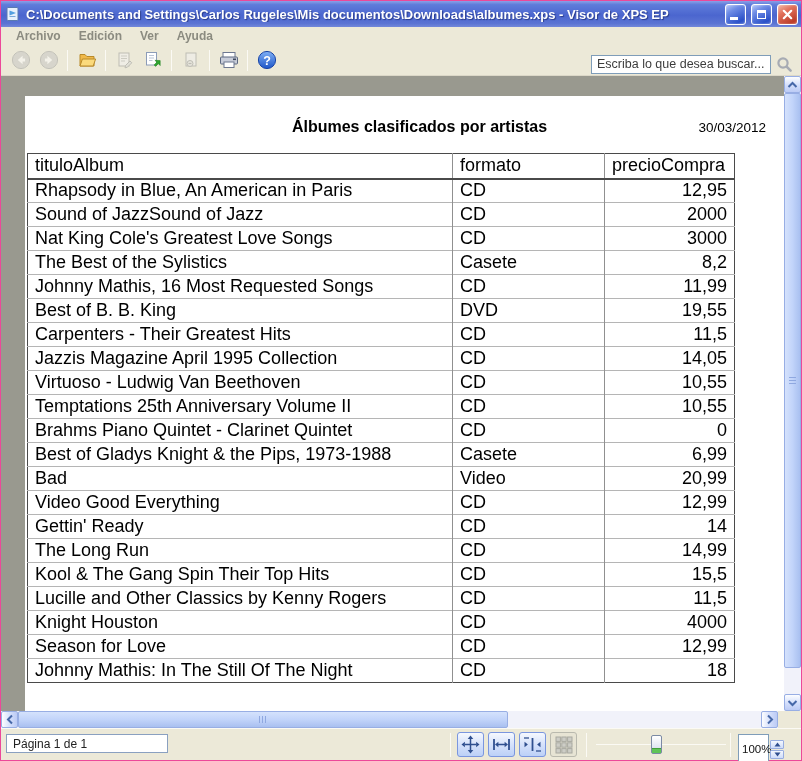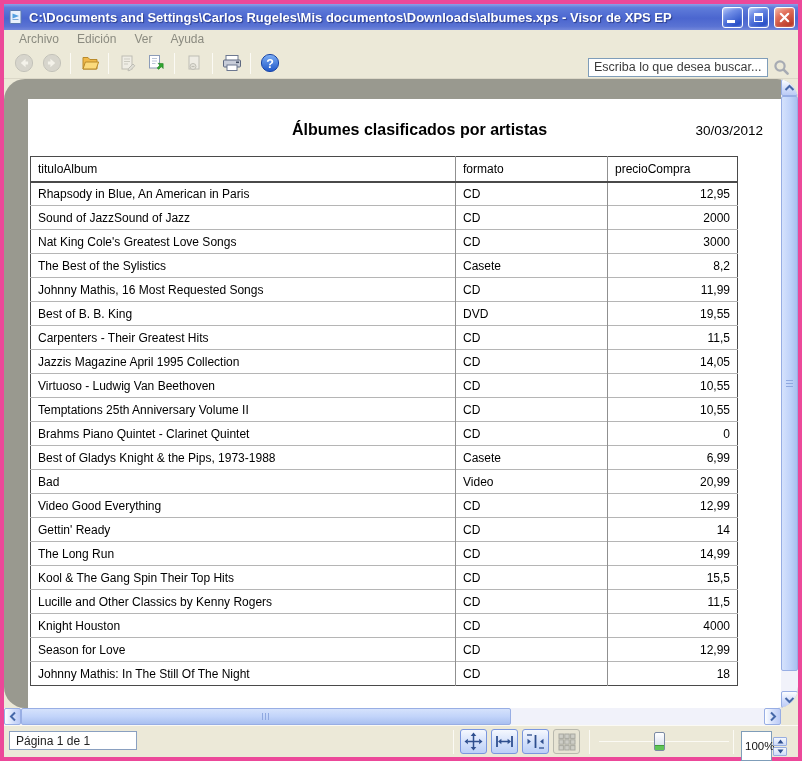--- a/index.html
+++ b/index.html
@@ -1,63 +1,63 @@
 <!DOCTYPE html>
 <html><head>
 <meta charset="utf-8">
 <style>
   * { box-sizing: border-box; margin: 0; padding: 0; }
   html,body { width:802px; height:761px; overflow:hidden; background:#fff;
               font-family:"Liberation Sans", sans-serif; }
 
-  .window { width:802px; height:761px; border:4px solid #ec4899;
+  .window { width:802px; height:761px; border:1px solid #ec4899;
             background:#ece9d8; display:flex; flex-direction:column; }
 
   
   .titlebar { height:26px; flex:0 0 26px; display:flex; align-items:center; gap:5px;
               padding:0 3px 0 4px;
               background:linear-gradient(to bottom,#8ba0e6 0%,#5f7cda 14%,#4b66cf 55%,#5a73d3 86%,#7287da 100%); }
   .title-text { flex:1; color:#fff; font-weight:bold; font-size:13px; white-space:nowrap;
                 overflow:hidden; text-shadow:1px 1px 1px rgba(10,20,80,.55); }
   .winbtn { width:21px; height:21px; border:1px solid #fff; border-radius:3px;
             display:flex; align-items:center; justify-content:center; position:relative;
             background:linear-gradient(150deg,#b7c9f7 0%,#6f8de6 30%,#2a50c8 82%,#4a6ad0 100%);
             box-shadow:inset 0 0 2px rgba(255,255,255,.5); }
   .winbtn.close { background:linear-gradient(150deg,#f3b9a9 0%,#e2715c 35%,#bb3b28 85%,#d05a44 100%); }
   .glyph-min { position:absolute; left:4px; bottom:4px; width:8px; height:3px; background:#fff; }
   .glyph-max { width:9px; height:9px; border:1px solid #fff; border-top:3px solid #fff; }
 
   
   .menubar { height:18px; flex:0 0 18px; display:flex; align-items:center; padding-left:6px;
              font-size:12px; color:#8b8b80; background:#ece9d8; }
-  .menu-item { padding:1px 9px 2px 9px; }
+  .menu-item { padding:1px 9px 2px 9px;font-weight:bold; }
 
   
   .toolbar { height:31px; flex:0 0 31px; display:flex; align-items:center; padding:0 6px;
              gap:1px; background:#ece9d8; border-bottom:1px solid #dcd8c8; }
   .tool-btn { width:27px; height:25px; display:flex; align-items:center; justify-content:center;
               border-radius:3px; }
   .tool-sep { width:1px; height:21px; background:#cfccbc; border-right:1px solid #fbfaf4; margin:0 4px; }
   .dim { opacity:.55; filter:grayscale(70%); }
   .search-wrap { margin-left:auto; display:flex; align-items:center; gap:5px; padding-right:2px;margin-top:8px; }
   .search-input { width:180px; height:19px; border:1px solid #7f9db9; font-size:12.5px;
                   padding:1px 5px; color:#3c3c3c; font-family:"Liberation Sans",sans-serif; }
   .search-input::placeholder { color:#3c3c3c; opacity:1; }
 
   
-  .main { position:relative; flex:1 1 auto; background:#99998f; overflow:hidden;border-radius:21px; }
+  .main { position:relative; flex:1 1 auto; background:#99998f; overflow:hidden; }
   .doc-area { position:absolute; left:0; top:0; right:17px; bottom:0; overflow:hidden; }
   .page { position:absolute; left:24px; top:20px; right:0; bottom:0; background:#fff; }
 
   .page-title { position:absolute; top:22px; left:0; right:-30px; text-align:center;
                 font-size:16px; font-weight:bold; color:#000; }
   .page-date  { position:absolute; top:24px; right:18px; font-size:13.5px; color:#000; }
 
   table.album { position:absolute; top:57px; left:2px; width:707px; border-collapse:collapse;
-                table-layout:fixed; background:#fff; font-size:12px; color:#000; }
+                table-layout:fixed; background:#fff; font-size:18px; color:#000; }
   table.album th, table.album td { height:24px; padding:0 0 0 7px; text-align:left;
                 font-weight:normal; white-space:nowrap; overflow:hidden;
                 border-left:1px solid #909090; }
   table.album th { height:25px; border-bottom:2px solid #4a4a4a; }
   table.album td { border-top:1px solid #b5b5b5; }
   table.album th:first-child, table.album td:first-child { border-left:none; }
   table.album { border:1px solid #4a4a4a; }
   table.album .num { text-align:right; padding-right:7px; padding-left:0; }
 
   
@@ -77,21 +77,21 @@
              background:repeating-linear-gradient(to bottom,#8fa8e0 0 1px,transparent 1px 3px); }
   .h-thumb { position:absolute; top:0; left:17px; width:490px; height:17px;
              border:1px solid #98aee4; border-radius:2px;
              background:linear-gradient(to bottom,#d5e2fc 0%,#c2d4fa 50%,#a9c0f0 100%); }
   .h-thumb::after { content:""; position:absolute; top:4px; bottom:4px; left:50%; width:9px;
              margin-left:-4px;
              background:repeating-linear-gradient(to right,#8fa8e0 0 1px,transparent 1px 3px); }
 
   
   .statusbar { flex:0 0 32px; position:relative; background:#ece9d8; border-top:1px solid #fbfaf4; }
-  .page-box { position:absolute; left:5px; top:5px; width:128px; height:19px; background:#fff;
+  .page-box { position:absolute; left:5px; top:5px; width:162px; height:19px; background:#fff;
               border:1px solid #8aa0c0; font-size:12px; color:#222; display:flex;
               align-items:center; padding-left:6px; }
   .zoom-btns { position:absolute; left:456px; top:3px; display:flex; gap:4px; }
   .zbtn { width:27px; height:25px; border:1px solid #7a96df; border-radius:3px;
           background:linear-gradient(to bottom,#f5f8fe 0%,#d6e2fb 50%,#bcd0f7 100%);
           display:flex; align-items:center; justify-content:center; }
   .zbtn.dimmed { border-color:#b9b9ae; background:#e7e4d4; }
   .status-sep { position:absolute; top:4px; width:1px; height:24px; background:#cfccbc;
                 border-right:1px solid #fbfaf4; }
   .slider { position:absolute; left:595px; top:0; width:130px; height:32px; }

